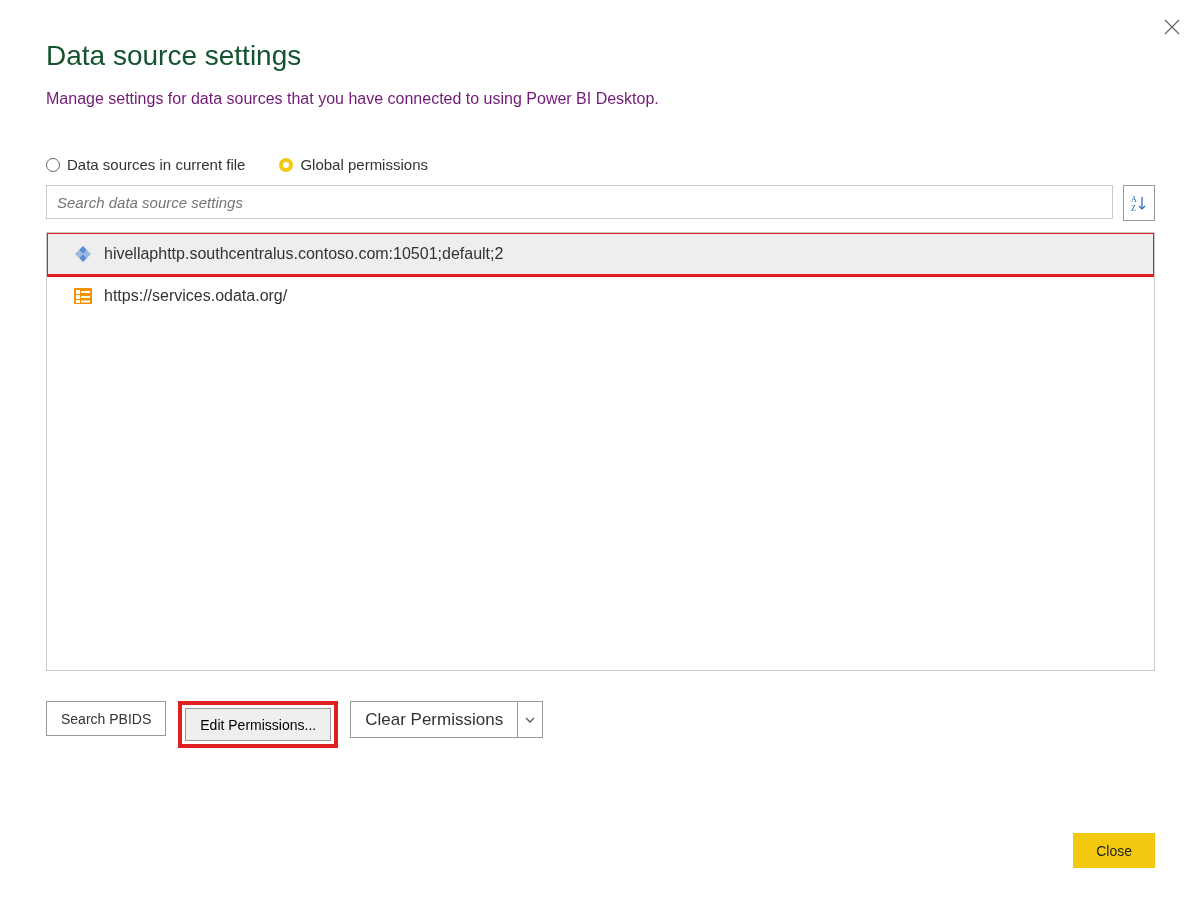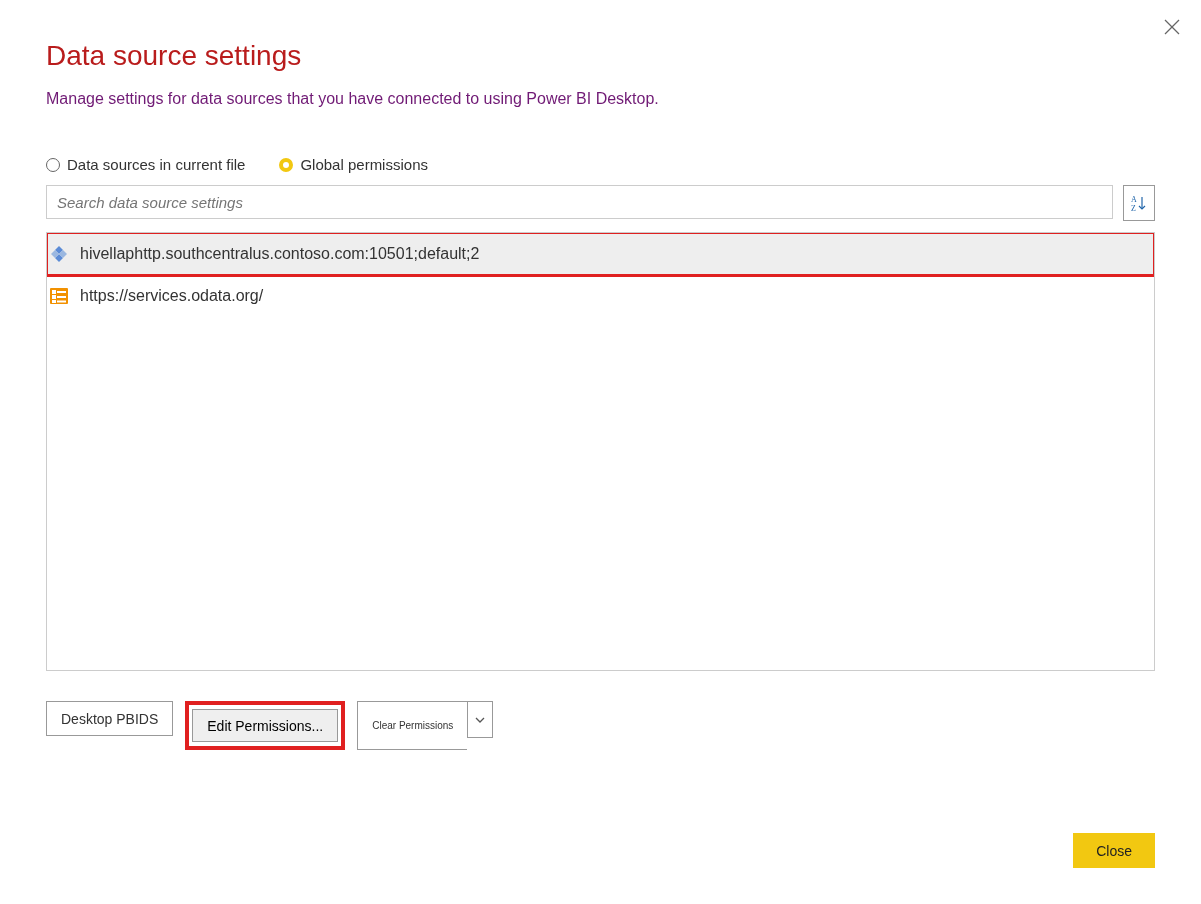--- a/index.html
+++ b/index.html
@@ -21,21 +21,21 @@
   .close-x {
     position: absolute;
     top: 18px;
     right: 20px;
     cursor: pointer;
   }
   .close-x svg { display: block; }
   h1.title {
     font-size: 28px;
     font-weight: 300;
-    color: #b91c1c;
+    color: #14532d;
     margin: 10px 0 18px 0;
   }
   .subtitle {
     font-size: 16px;
     color: #701a75;
     margin-bottom: 48px;
   }
   .radio-row {
     display: flex;
     gap: 34px;
@@ -88,21 +88,21 @@
   .list-box {
     border: 1px solid #cccccc;
     height: 437px;
     margin-top: 11px;
     overflow: hidden;
   }
   .list-item {
     display: flex;
     align-items: center;
     height: 42px;
-    padding: 0 2px;
+    padding: 0 26px;
     font-size: 16px;
     color: #333;
     gap: 11px;
     cursor: pointer;
   }
   .list-item.selected {
     background: #eeeeee;
   }
   .list-icon {
     width: 20px;
@@ -145,24 +145,24 @@
     align-items: center;
     font-size: 14px;
   }
   .split-group {
     display: inline-flex;
   }
   .split-group .btn-part-left {
     border: 1px solid #999;
     border-right: none;
     height: 35px;
-    padding: 6px 14px;
-    display: inline-flex;
-    align-items: center;
-    font-size: 10px;
+    padding: 0 14px;
+    display: inline-flex;
+    align-items: center;
+    font-size: 17px;
     cursor: pointer;
   }
   .split-group .btn-part-right {
     border: 1px solid #999;
     width: 24px;
     height: 35px;
     display: inline-flex;
     align-items: center;
     justify-content: center;
     cursor: pointer;
@@ -246,21 +246,21 @@
           <rect x="8" y="14.5" width="9" height="2" fill="#fff"></rect>
         </svg>
       </span>
       <span>https://services.odata.org/</span>
     </div>
 
   </div>
 
   <div class="button-row">
 
-    <button class="btn">Desktop PBIDS</button>
+    <button class="btn">Search PBIDS</button>
 
     <span class="btn emph-wrap" style="padding:3px;">
       <button class="inner-btn">Edit Permissions...</button>
     </span>
 
     <span class="split-group">
       <span class="btn-part-left">Clear Permissions</span>
       <span class="btn-part-right">
         <svg width="10" height="10" viewBox="0 0 10 10">
           <polyline points="1,3 5,7 9,3" fill="none" stroke="#555" stroke-width="1.3"></polyline>

